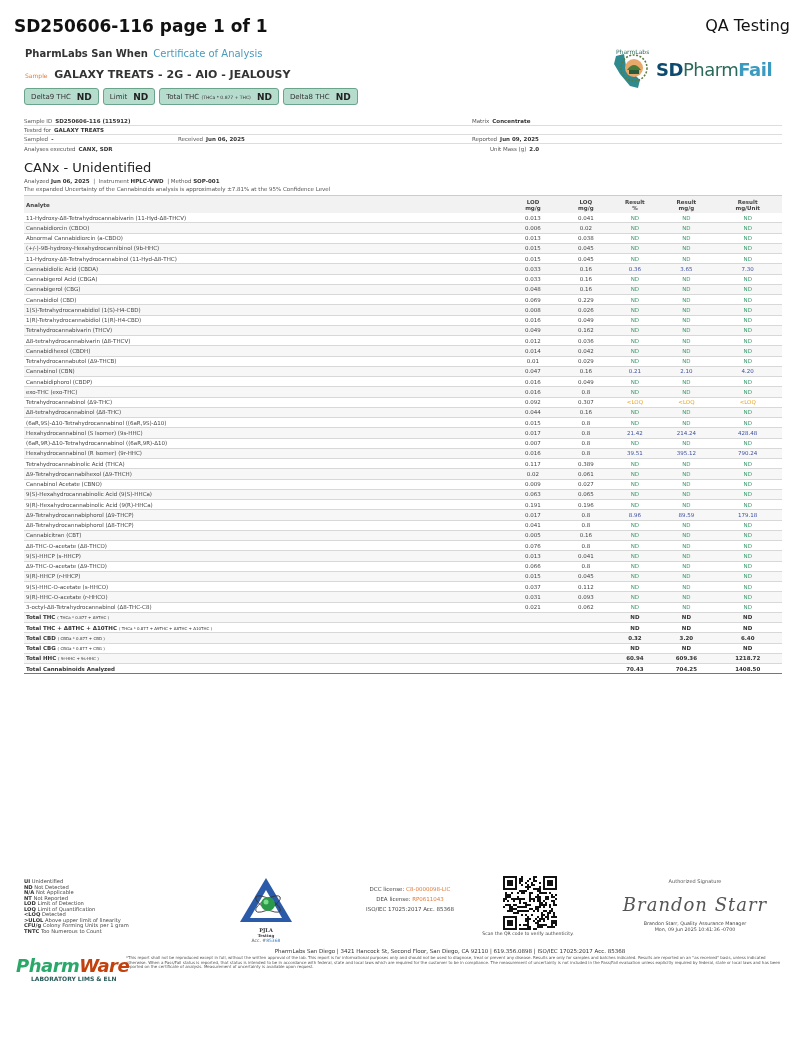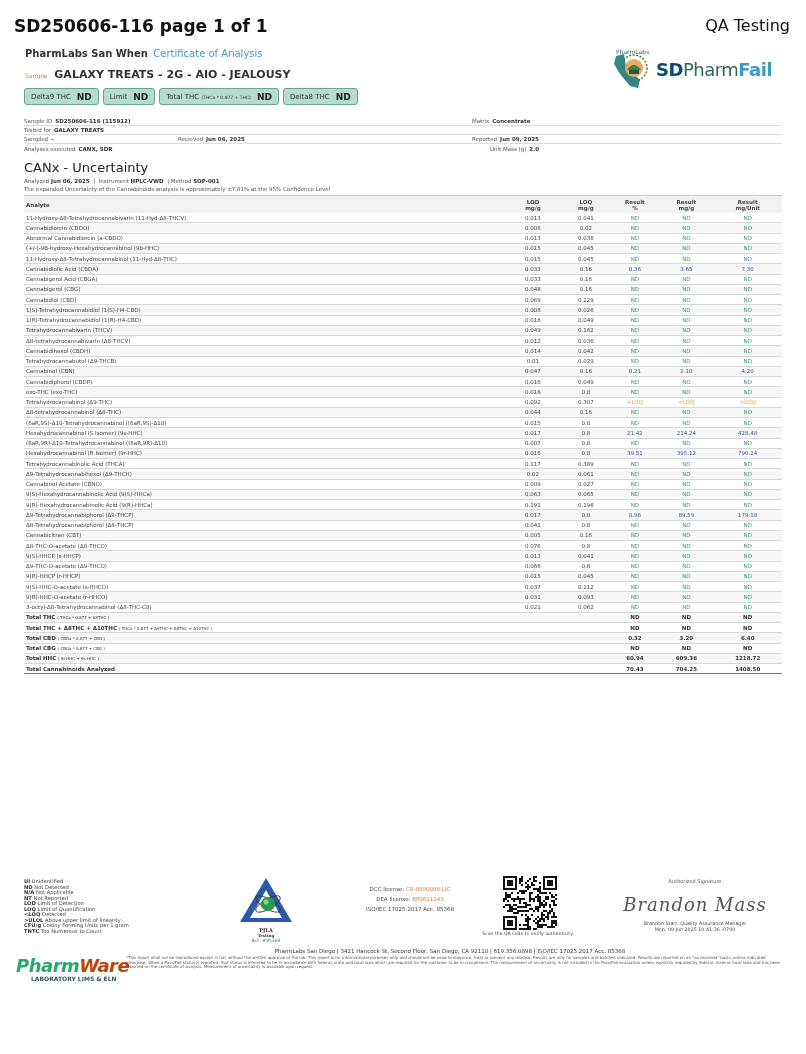--- a/index.html
+++ b/index.html
@@ -151,21 +151,21 @@
     <span class="c2"><span>Received</span><b>Jun 06, 2025</b></span>
     <span class="c3"><span>Reported</span><b>Jun 09, 2025</b></span>
   </div>
   <div class="meta-row last">
     <span>Analyses executed</span>
       <b>CANX, SDR</b>
     <span class="c3" style="left:466px"><span>Unit Mass (g)</span><b>2.0</b></span>
   </div>
 </div>
 
-<div class="sec-title">CANx - Uncertainty</div>
+<div class="sec-title">CANx - Unidentified</div>
 <div class="sec-sub">
   <div>
     <span>Analyzed</span> <b>Jun 06, 2025</b>
     &nbsp;<span>|</span>&nbsp;
     <span>Instrument</span> <b>HPLC-VWD</b>
     &nbsp;<span>|</span>
     <span>Method</span> <b>SOP-001</b>
   </div>
   <div>The expanded Uncertainty of the Cannabinoids analysis is approximately ±7.81% at the 95% Confidence Level</div>
 </div>
@@ -825,21 +825,21 @@
     <rect x="11" y="26" width="1" height="1" fill="#111"></rect>
     <rect x="12" y="26" width="1" height="1" fill="#111"></rect>
     <rect x="13" y="26" width="1" height="1" fill="#111"></rect>
     <rect x="15" y="26" width="1" height="1" fill="#111"></rect>
     <rect x="16" y="26" width="1" height="1" fill="#111"></rect>
   </svg>
 <div class="qr-caption">Scan the QR code to verify authenticity.</div>
 
 <div class="sig">
   <div class="hdr">Authorized Signature</div>
-  <div class="scribble">Brandon Mass</div>
+  <div class="scribble">Brandon Starr</div>
   <div class="who">
     <div>Brandon Starr, Quality Assurance Manager</div>
     <div>Mon, 09 Jun 2025 10:41:36 -0700</div>
   </div>
 </div>
 
 <div class="footer-addr">PharmLabs San Diego | 3421 Hancock St, Second Floor, San Diego, CA 92110 | 619.356.0898 | ISO/IEC 17025:2017 Acc. 85368</div>
 <div class="footer-disc">*This report shall not be reproduced except in full, without the written approval of the lab. This report is for informational purposes only and should not be used to diagnose, treat or prevent any disease. Results are only for samples and batches indicated. Results are reported on an "as received" basis, unless indicated otherwise. When a Pass/Fail status is reported, that status is intended to be in accordance with federal, state and local laws which are required for the customer to be in compliance. The measurement of uncertainty is not included in the Pass/Fail evaluation unless explicitly required by federal, state or local laws and has been reported on the certificate of analysis. Measurement of uncertainty is available upon request.</div>
 
 <div class="pharmware">

